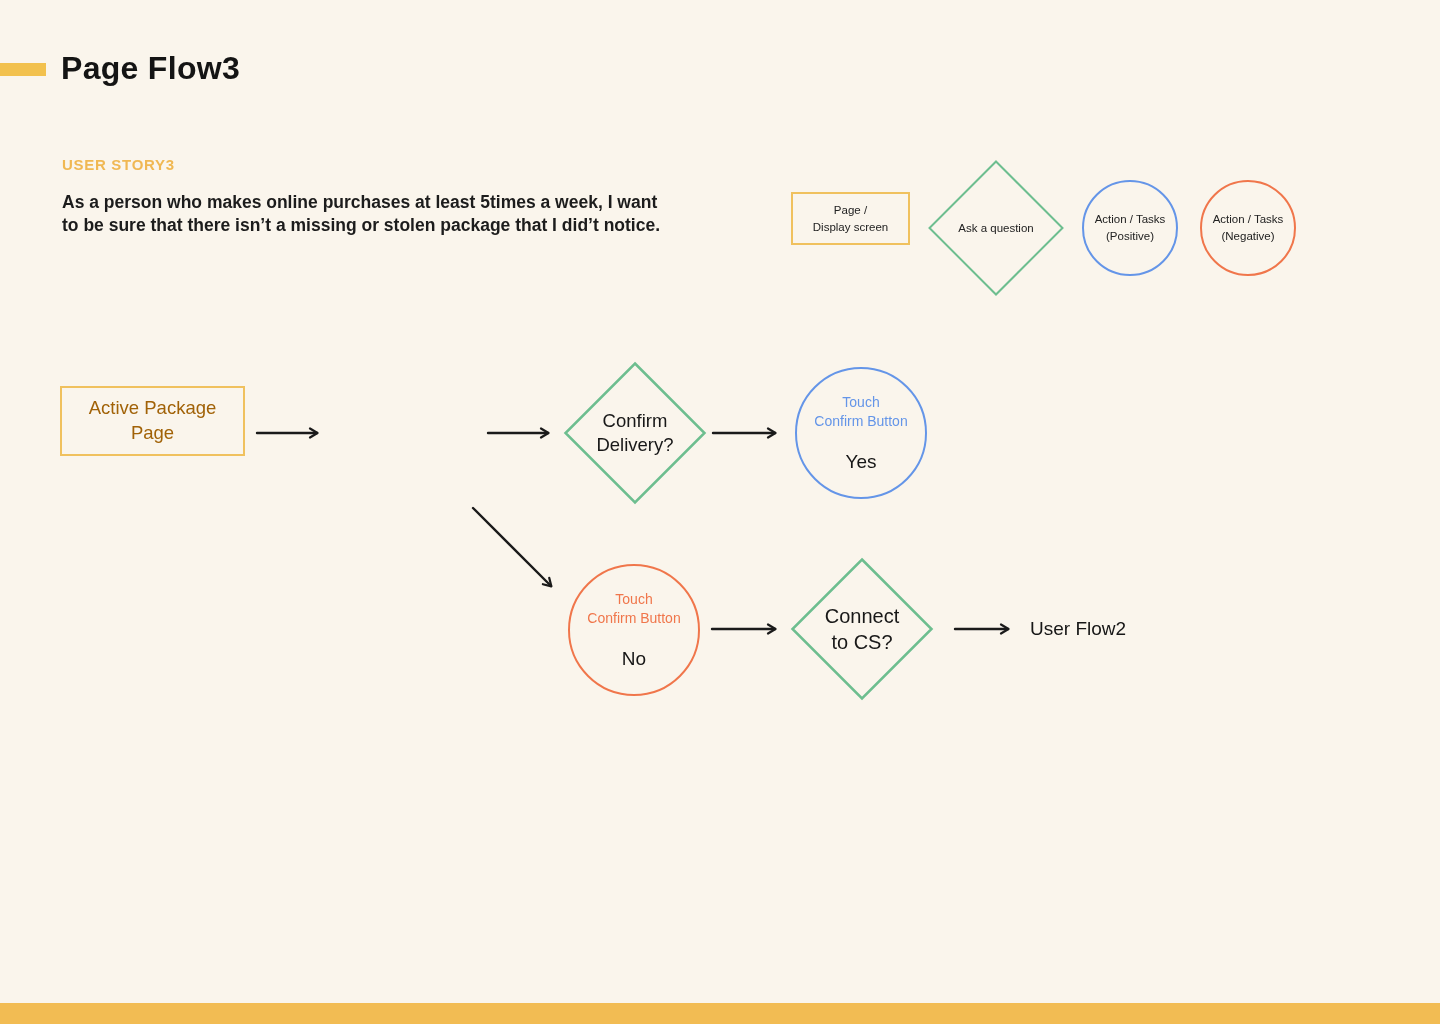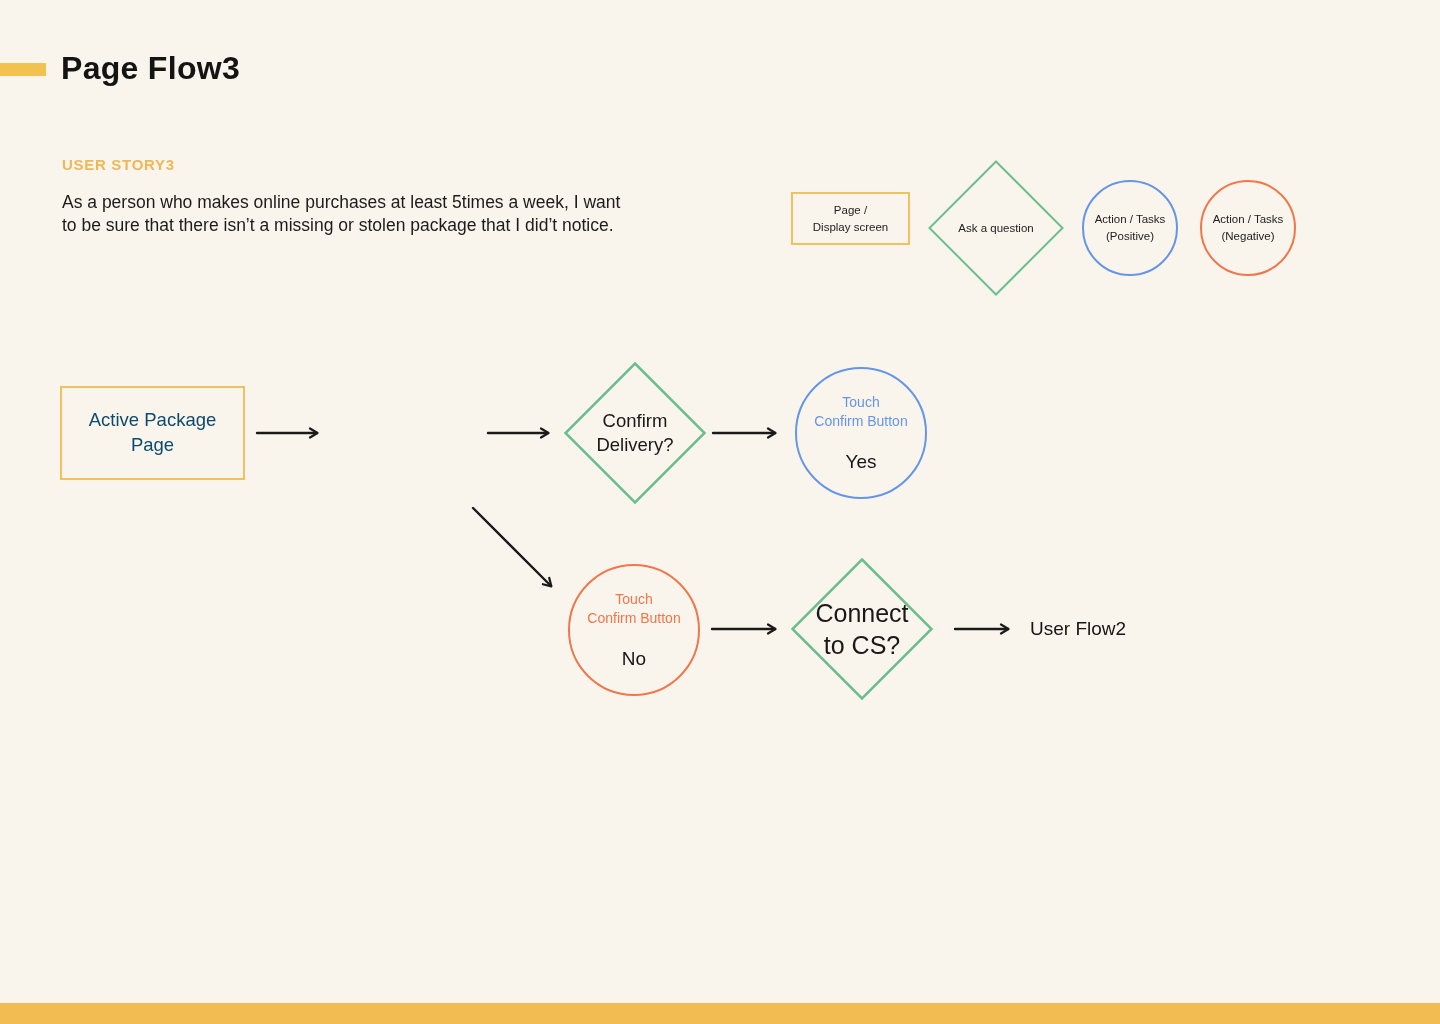--- a/index.html
+++ b/index.html
@@ -6,43 +6,43 @@
   .canvas {
     position:relative; width:1440px; height:1024px; overflow:hidden;
     background: var(--background, #FAF5EC);
     font-family: "Liberation Sans", sans-serif;
     color:#1a1a1a;
   }
   
   .accent-dash { position:absolute; left:0; top:63px; width:46px; height:13px; background: var(--accent-yellow, #F2C14E); }
   .page-title { position:absolute; left:61px; top:50px; margin:0; font-size:32px; font-weight:700; color:#141414; letter-spacing:0.3px; }
   .story-label { position:absolute; left:62px; top:156px; font-size:15px; font-weight:700; letter-spacing:0.7px; color: var(--story-label-orange, #F0B853); }
-  .story-text { position:absolute; left:62px; top:191px; margin:0; font-size:17.5px; line-height:23px; font-weight:400; color:#1c1c1c; white-space:pre-line; }
+  .story-text { position:absolute; left:62px; top:191px; margin:0; font-size:17.5px; line-height:23px; font-weight:700; color:#1c1c1c; white-space:pre-line; }
 
   
   .node { position:absolute; box-sizing:border-box; display:flex; flex-direction:column; align-items:center; justify-content:center; text-align:center; }
   .txt { white-space:pre-line; }
   .circle { border-radius:50%; }
   .diamond svg { position:absolute; inset:0; width:100%; height:100%; }
   .diamond .txt { position:relative; z-index:1; }
 
   
   .legend-rect  { left:791px; top:192px; width:119px; height:53px; border:2px solid var(--shape-yellow, #F0C15E); }
   .legend-diamond { left:928px; top:160px; width:136px; height:136px;text-align:center; }
   .legend-circle-pos { left:1082px; top:180px; width:96px; height:96px; border:2px solid var(--shape-blue, #6495E8); }
   .legend-circle-neg { left:1200px; top:180px; width:96px; height:96px; border:2px solid var(--shape-orange, #F0764B); }
   .legend-txt { font-size:11.5px; line-height:1.45; color:#222; }
 
   
-  .start-rect { left:60px; top:386px; width:185px; height:94px; border:2.5px solid var(--shape-yellow, #F0C15E); font-size:18.5px; font-weight:500; color:#0c4a6e; line-height:1.35; }
+  .start-rect { left:60px; top:386px; width:185px; height:70px; border:2.5px solid var(--shape-yellow, #F0C15E); font-size:18.5px; font-weight:500; color:#a16207; line-height:1.35; }
   .touch-arriving { left:333px; top:366px; width:134px; height:134px; border:2.5px solid var(--shape-blue, #6495E8); }
   .confirm-delivery { left:563px; top:361px; width:144px; height:144px; font-size:18.5px; font-weight:500; line-height:1.3; color:#181818; }
   .confirm-yes { left:795px; top:367px; width:132px; height:132px; border:2.5px solid var(--shape-blue, #6495E8); }
   .confirm-no { left:568px; top:564px; width:132px; height:132px; border:2.5px solid var(--shape-orange, #F0764B); }
-  .connect-cs { left:790px; top:557px; width:144px; height:144px; font-size:25px; font-weight:500; line-height:1.3; color:#181818; }
+  .connect-cs { left:790px; top:557px; width:144px; height:144px; font-size:20px; font-weight:500; line-height:1.3; color:#181818; }
   .end-label { position:absolute; left:1030px; top:618px; font-size:19px; font-weight:500; color:#161616; }
 
   .small-label { font-size:14px; font-weight:500; line-height:1.3; }
   .blue-label { color: var(--shape-blue, #6495E8); }
   .orange-label { color: var(--shape-orange, #F0764B); }
   .answer { font-size:19px; font-weight:500; color:#161616; margin-top:21px; }
 
   
   .arrows { position:absolute; left:0; top:0; pointer-events:none; }
 

